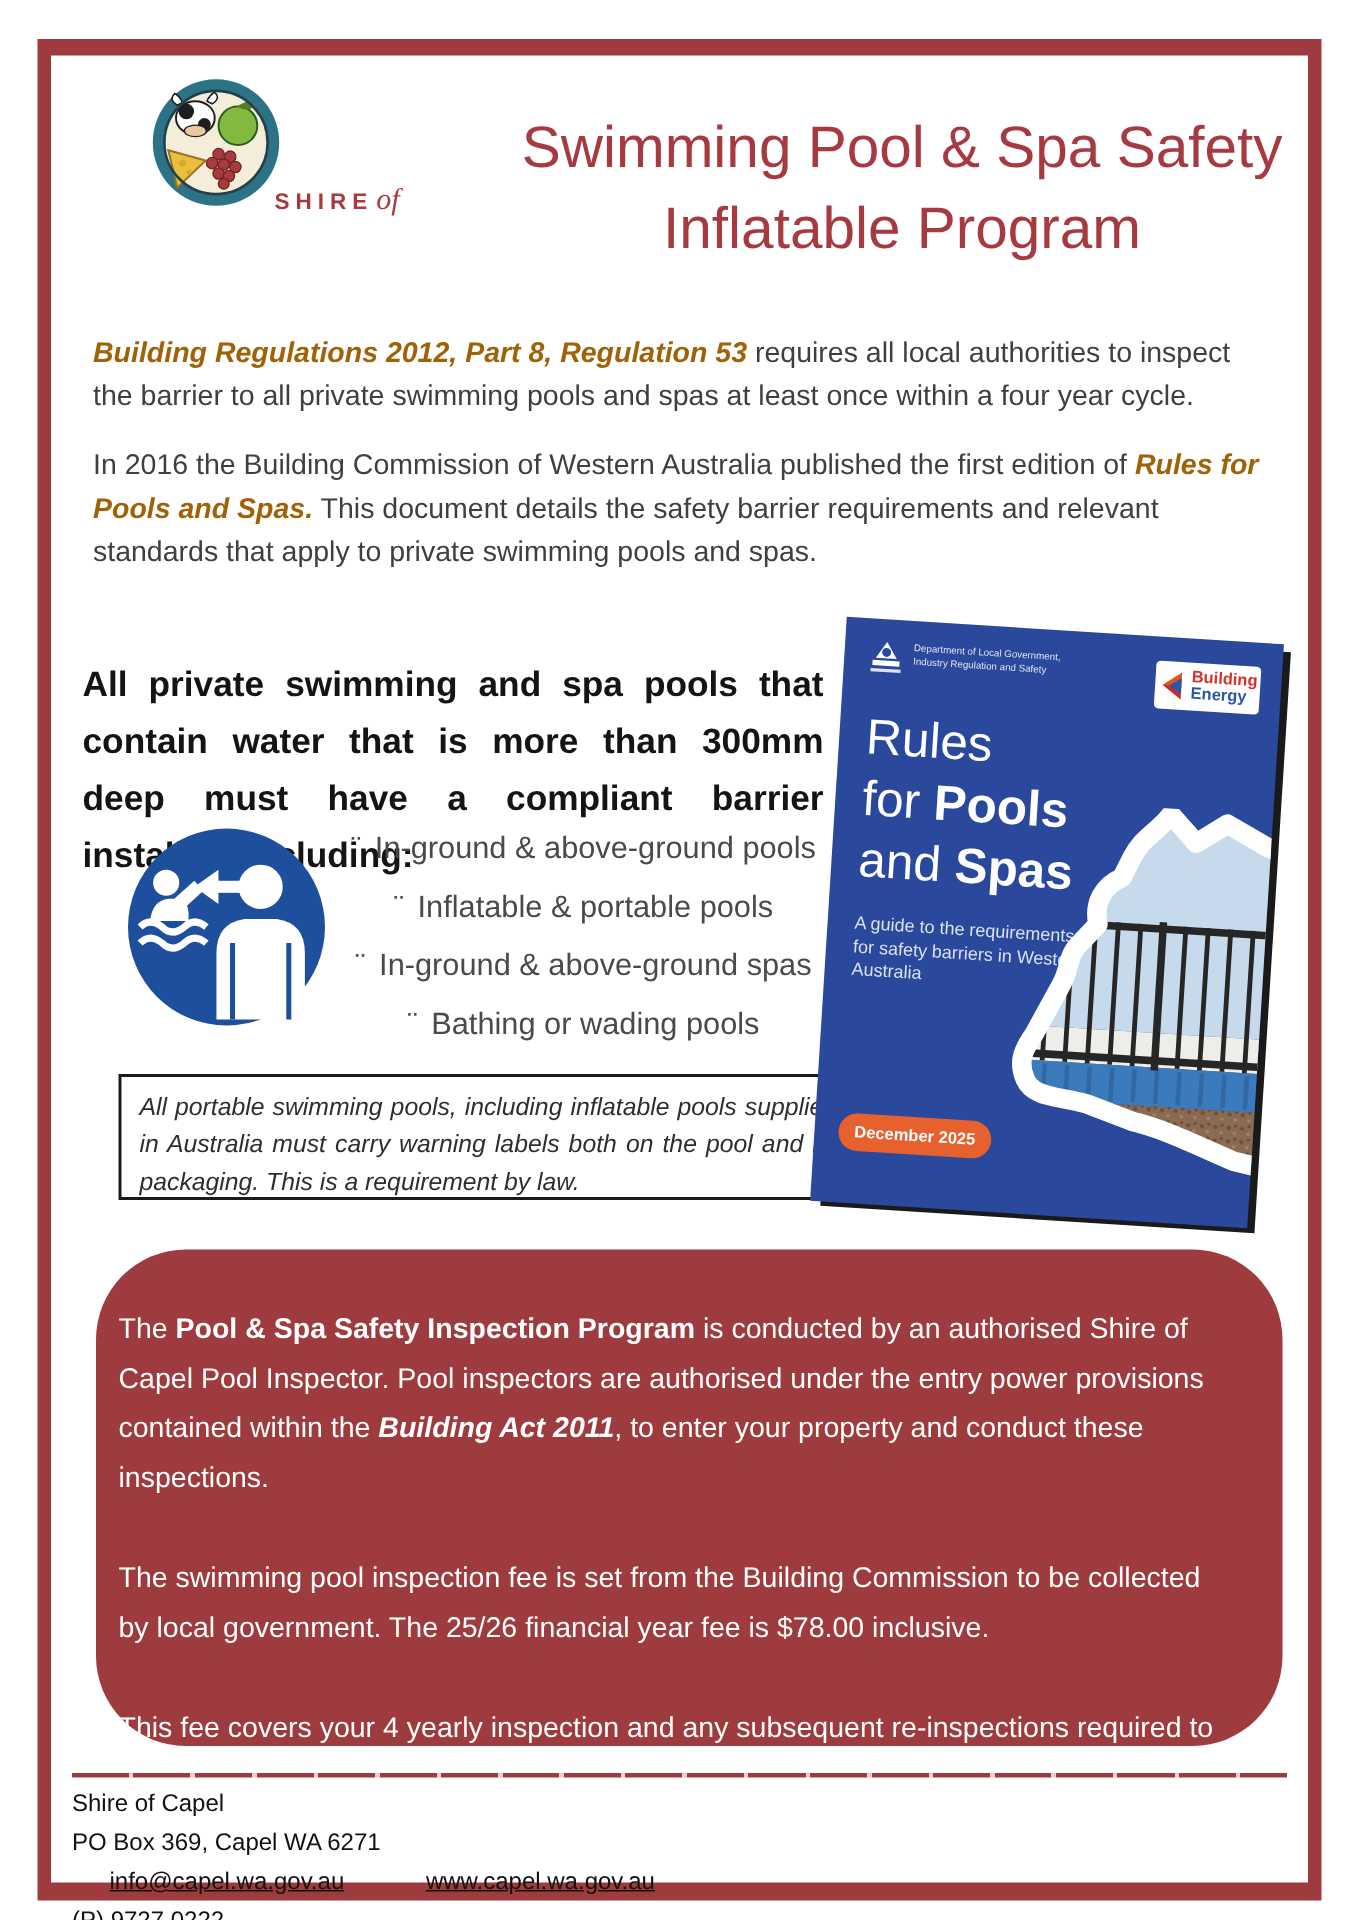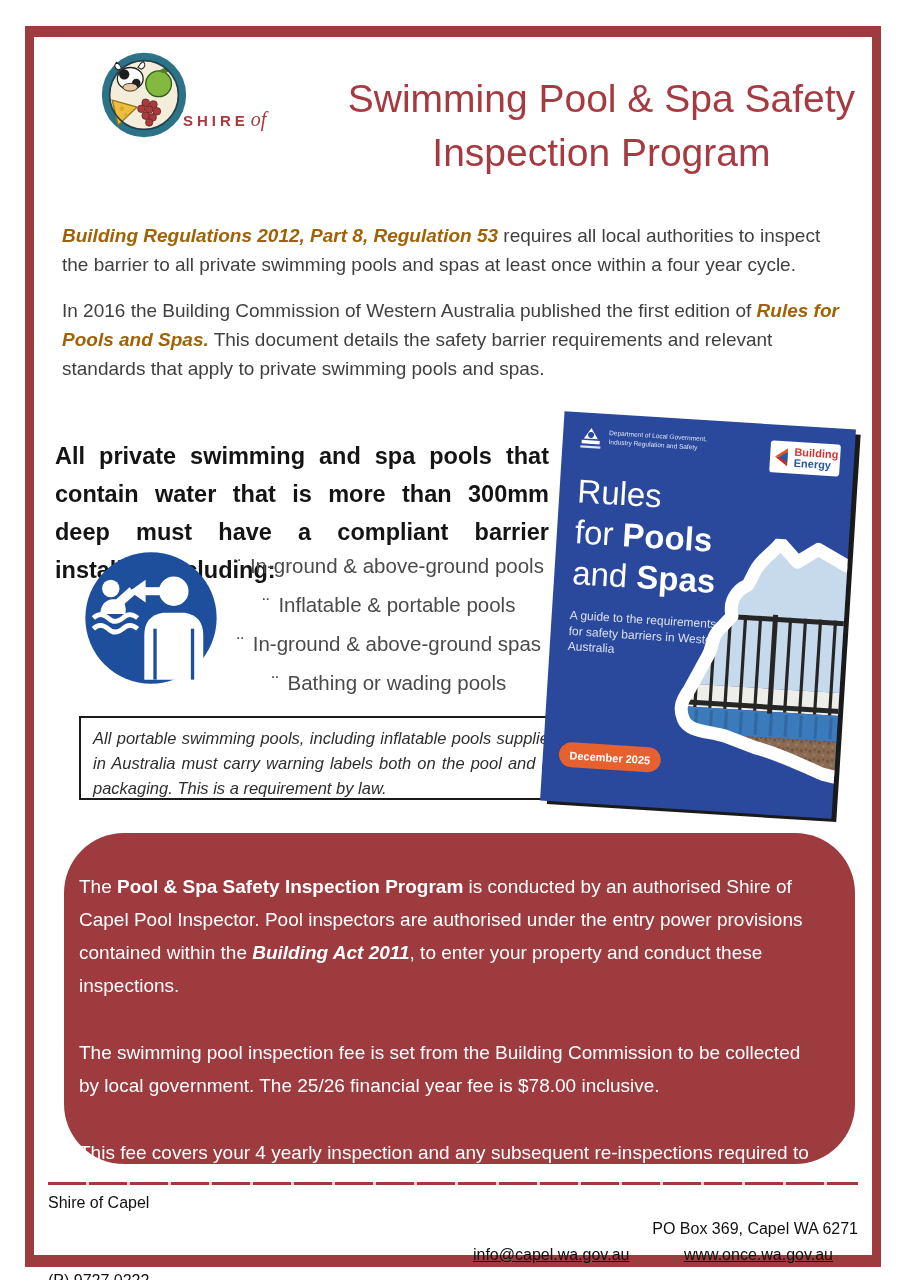--- a/index.html
+++ b/index.html
@@ -8,21 +8,21 @@
     font-family:"Liberation Sans",sans-serif;color:#3f3f3f;overflow:hidden;
   }
   .page-border{
     position:absolute;left:25px;top:26px;width:856px;height:1241px;
     box-sizing:border-box;border:9px solid #9E3B3E;
     border-top-width:11px;border-bottom-width:12px;
   }
   
   .logo{position:absolute;left:95px;top:50px;width:200px;height:142px;}
   .logo .badge{position:absolute;left:6px;top:2px;width:86px;height:86px;}
-  .shire-of{position:absolute;left:88px;top:58px;white-space:nowrap;text-align:right;}
+  .shire-of{position:absolute;left:88px;top:72px;white-space:nowrap;text-align:right;}
   .shire-of .shire{font-size:15px;font-weight:bold;letter-spacing:4px;color:#A8393E;}
   .shire-of .of{font-family:"Liberation Serif",serif;font-style:italic;font-size:20px;color:#A8393E;margin-left:2px;}
   .capel{position:absolute;left:0px;top:84px;font-family:"Liberation Serif",serif;
     font-size:52px;color:#A8393E;letter-spacing:1px;line-height:52px;}
   .doc-title{
     position:absolute;right:50px;top:72px;text-align:center;
     font-size:39px;line-height:54px;color:#A73A40;
   }
   
   .intro{position:absolute;left:62px;top:221px;width:788px;font-size:19px;line-height:29px;}
@@ -73,21 +73,21 @@
     color:#fff;font-size:19px;line-height:33px;
   }
   .info-box p{margin:16px 0 34px 0;}
   .info-box .b{font-weight:bold;}
   .info-box .bi2{font-weight:bold;font-style:italic;}
   
   .footer{position:absolute;left:48px;top:1182px;width:810px;color:#111;}
   .footer .sep{height:3px;background:repeating-linear-gradient(90deg,#9E3B3E 0 38px,rgba(158,59,62,.25) 38px 41px);margin-bottom:5px;}
   .frow{display:flex;font-size:16px;line-height:26px;flex-direction:column;}
   .fcol-left{width:190px;}
-  .fcol-center{flex:1;text-align:right;}
+  .fcol-center{flex:1;text-align:left;}
   .fcol-right{width:153px;}
   .flink{color:#111;text-decoration:underline;margin:0 25px;}
 </style>
 </head>
 <body>
 
 <div class="page-border"></div>
 
 <div class="logo">
   <svg class="badge" viewBox="0 0 100 100">
@@ -118,21 +118,21 @@
     <path d="M13 56 L42 64 L20 85 Z" fill="#ECBE3E" stroke="#97731F" stroke-width="1.5"></path>
     <circle cx="24" cy="66" r="2.6" fill="#D8A92F"></circle>
     <circle cx="29" cy="73" r="2" fill="#D8A92F"></circle>
     <circle cx="50" cy="50" r="40" fill="none" stroke="#23414B" stroke-width="2"></circle>
   </svg>
   <div class="shire-of"><span class="shire">SHIRE</span><span class="of">of</span></div>
 </div>
 
 <div class="doc-title">
   <div>Swimming Pool &amp; Spa Safety</div>
-  <div>Inspection Program</div>
+  <div>Inflatable Program</div>
 </div>
 
 <div class="intro">
   <p><span class="bi">Building Regulations 2012, Part 8, Regulation 53</span><span> requires all local authorities to inspect the barrier to all private swimming pools and spas at least once within a four year cycle.</span></p>
   <p><span>In 2016 the Building Commission of Western Australia published the first edition of </span><span class="bi">Rules for Pools and Spas.</span><span> This document details the safety barrier requirements and relevant standards that apply to private swimming pools and spas.</span></p>
 </div>
 
 <div class="barrier-heading">All private swimming and spa pools that contain water that is more than 300mm deep must have a compliant barrier installed. Including:</div>
 
 <svg class="supervision" viewBox="0 0 100 100">
@@ -256,21 +256,21 @@
 <div class="footer">
   <div class="sep"></div>
   <div class="frow">
     <div class="fcol-left">
       <div>Shire of Capel</div>
     </div>
     <div class="fcol-center">
       <div>PO Box 369, Capel WA 6271</div>
       <div>
         <a class="flink" href="#">info@capel.wa.gov.au</a>
-        <a class="flink" href="#">www.once.wa.gov.au</a>
+        <a class="flink" href="#">www.capel.wa.gov.au</a>
       </div>
     </div>
     <div class="fcol-right">
       <div>(P) 9727 0222</div>
       <div>(F) 9727 0156</div>
     </div>
   </div>
 </div>
 
 </body></html>

